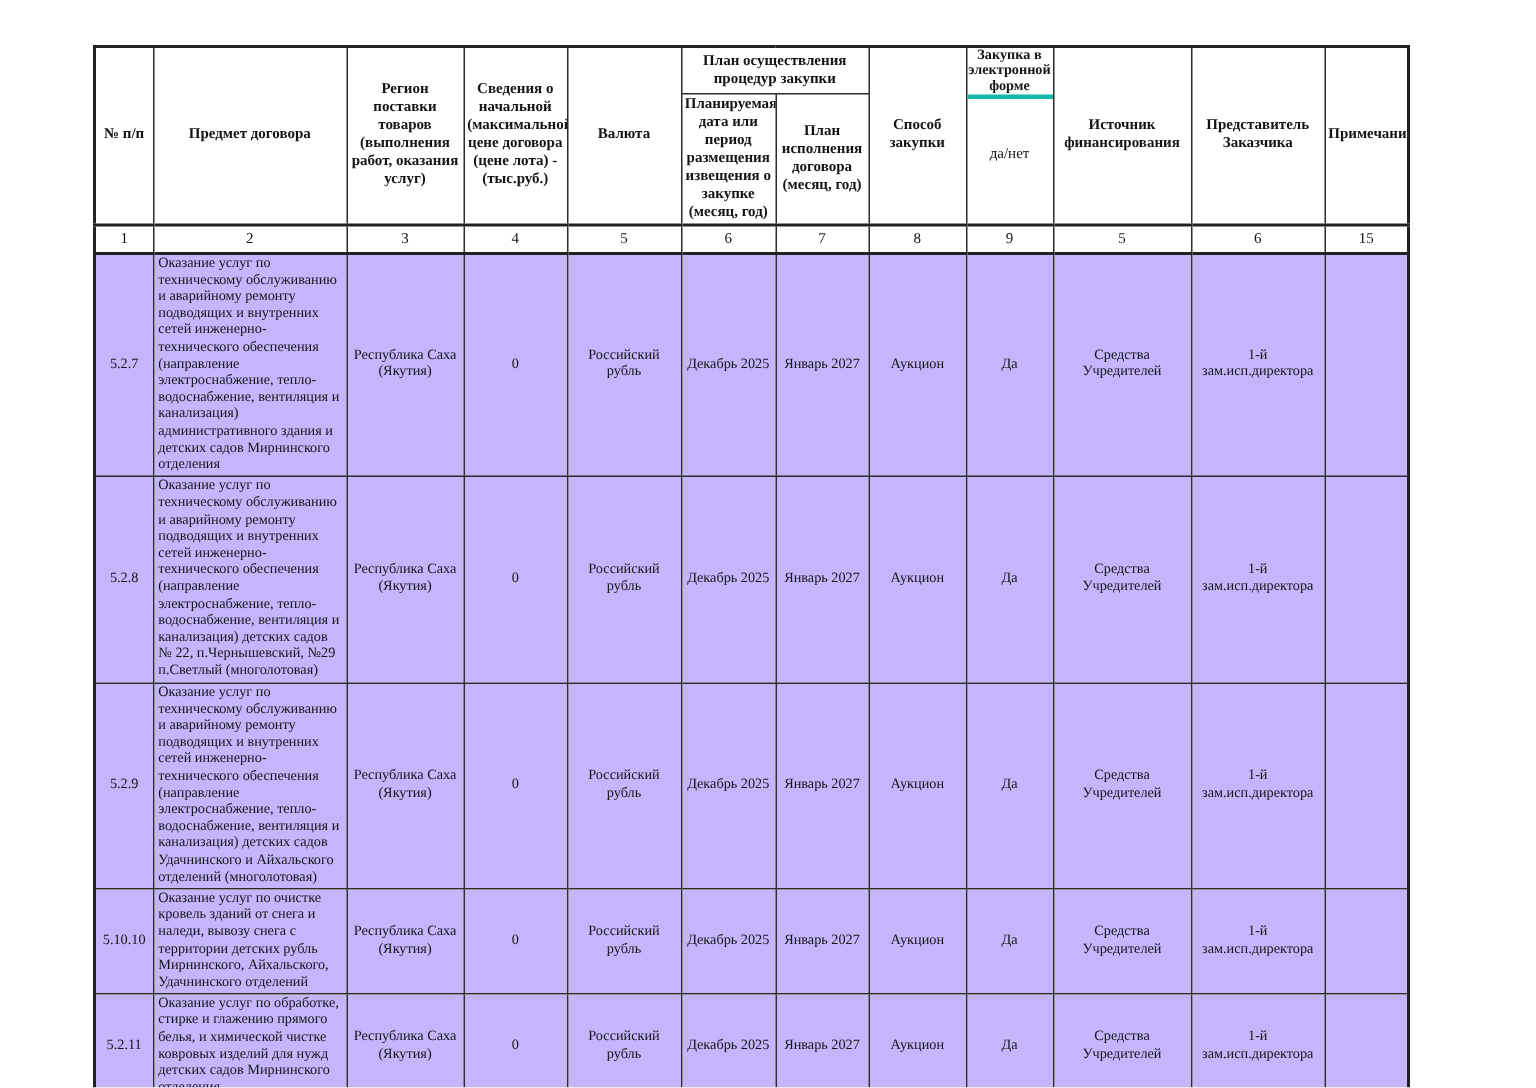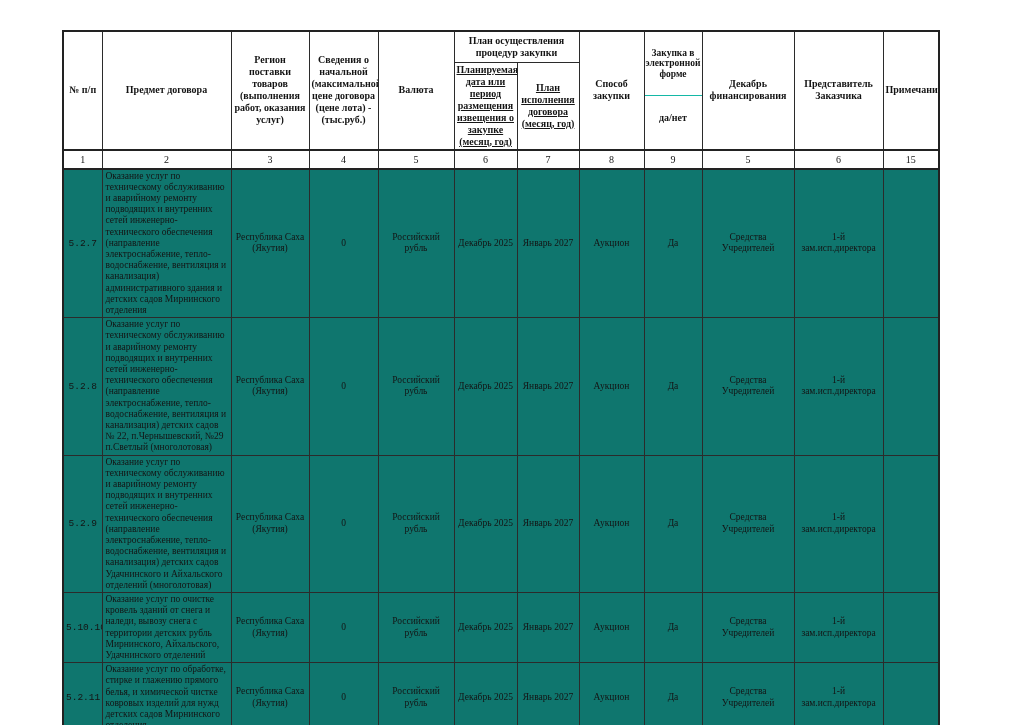--- a/index.html
+++ b/index.html
@@ -32,61 +32,61 @@
   thead th {
     font-weight: bold;
     font-size: 10px;
     line-height: 1.2;
     text-align: center;
     vertical-align: middle;
     padding: 1px 2px;
     background: #ffffff;
   }
   tr.h-group { height: 31px; }
-  tr.h-sub th { height: 74px; text-decoration: underline; }
+  tr.h-sub th { height: 74px; }
   tr.h-num td {
     height: 17px;
     border-top: 2px solid #222222;
     border-bottom: 2px solid #222222;
     font-size: 10px;
     font-weight: normal;
     text-align: center;
     vertical-align: middle;
     padding: 0 2px;
   }
   
   th.electronic-cell { padding: 0; vertical-align: top; }
   .elec-wrap { display: flex; flex-direction: column; height: 107px; }
   .elec-top {
     height: 31px;
-    border-bottom: 1px solid #14b8a6;
+    border-bottom: 3px solid #14b8a6;
     display: flex; align-items: center; justify-content: center;
     font-size: 9.5px; line-height: 1.1; font-weight: bold;
-    padding: 16px 1px;
+    padding: 0 1px;
   }
   .elec-bottom {
     flex: 1;
     display: flex; align-items: center; justify-content: center;
-    font-weight: bold; font-size: 10px;
+    font-weight: normal; font-size: 10px;
   }
   tbody td {
     font-size: 9.5px;
     line-height: 1.2;
     text-align: center;
     vertical-align: middle;
     padding: 1px 2px;
-    background: #0f766e;
+    background: #c4b5fd;
   }
   tbody td.c-subject {
     text-align: left;
     vertical-align: top;
     line-height: 1.18;
     padding: 1px 2px 1px 3px;
   }
-  tbody td.c-num { font-size: 9.5px; font-family: Liberation Mono, monospace; }
+  tbody td.c-num { font-size: 9.5px; }
 </style>
 </head>
 <body>
 
 <div class="page">
   <table class="plan-table">
     <colgroup>
       <col style="width:39px">
         <col style="width:129px">
         <col style="width:78px">
@@ -108,21 +108,21 @@
         <th rowspan="2">Сведения о начальной (максимальной) цене договора (цене лота) - (тыс.руб.)</th>
         <th rowspan="2">Валюта</th>
         <th colspan="2">План осуществления процедур закупки</th>
         <th rowspan="2">Способ закупки</th>
         <th rowspan="2" class="electronic-cell">
           <div class="elec-wrap">
             <div class="elec-top">Закупка в электронной форме</div>
             <div class="elec-bottom">да/нет</div>
           </div>
         </th>
-        <th rowspan="2">Декабрь финансирования</th>
+        <th rowspan="2">Источник финансирования</th>
         <th rowspan="2">Представитель Заказчика</th>
         <th rowspan="2">Примечание</th>
       </tr>
       <tr class="h-sub">
         <th>Планируемая дата или период размещения извещения о закупке (месяц, год)</th>
         <th>План исполнения договора (месяц, год)</th>
       </tr>
       <tr class="h-num">
         <td>1</td>
         <td>2</td>

